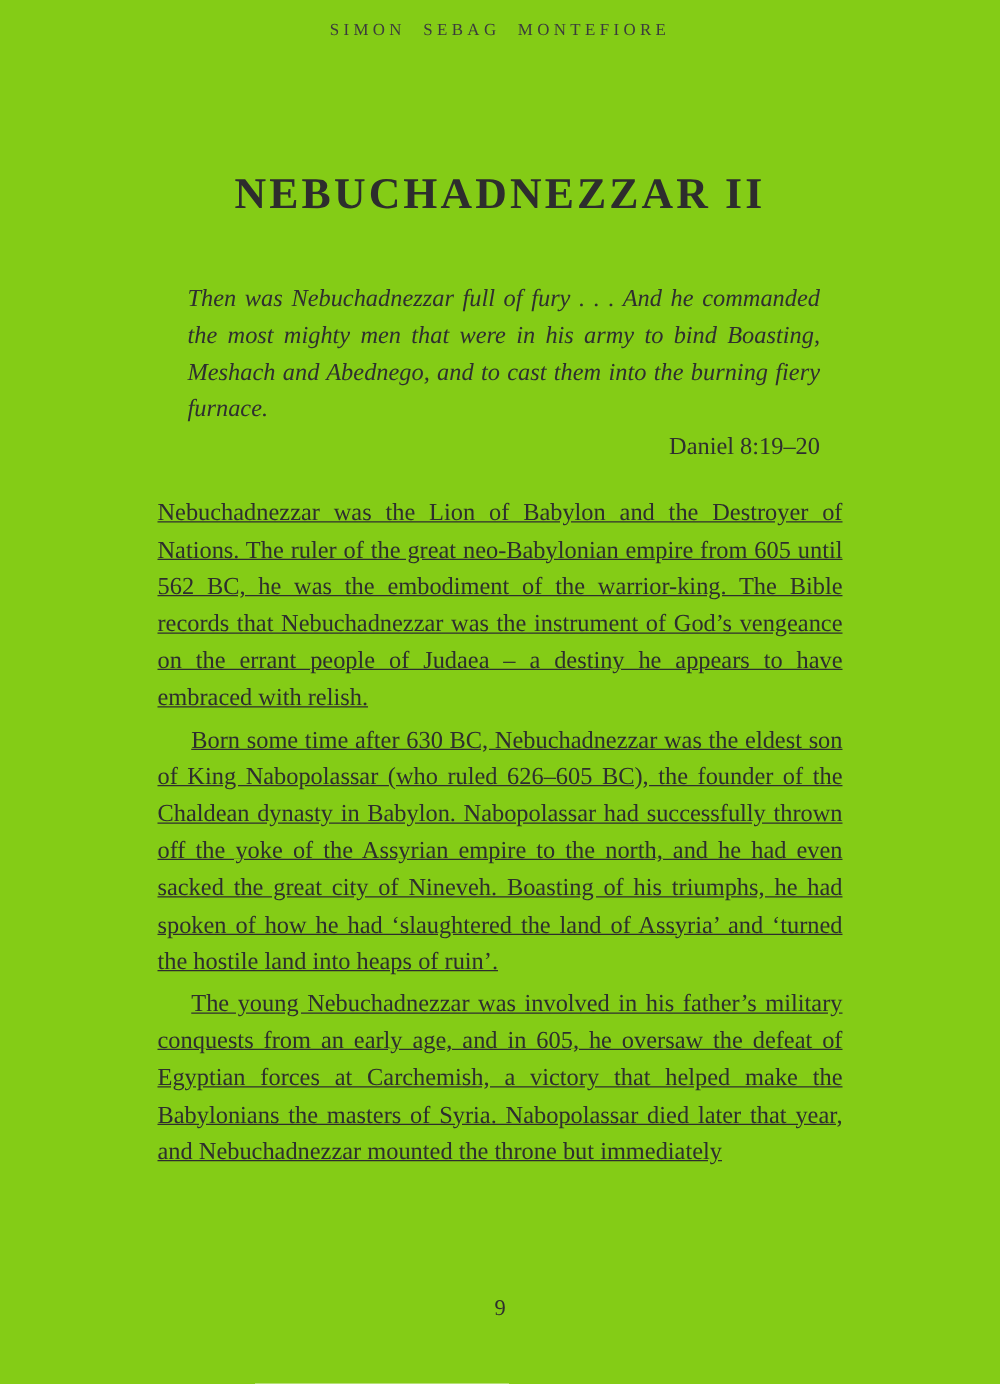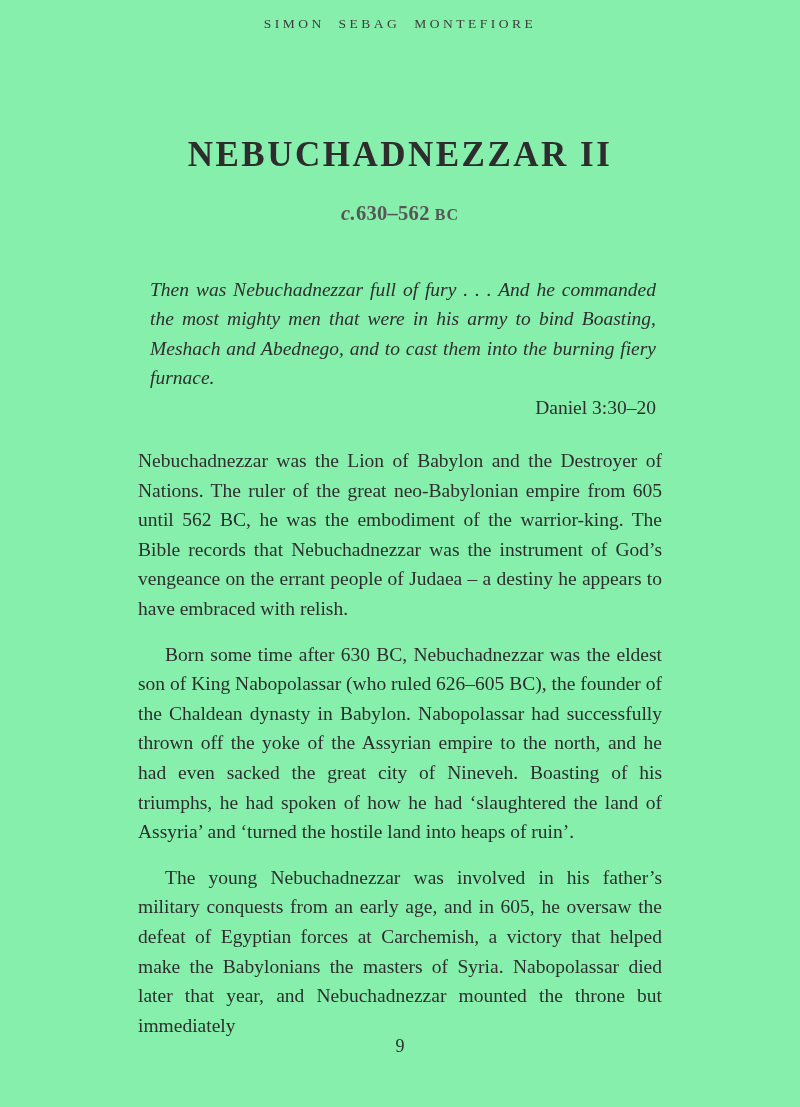--- a/index.html
+++ b/index.html
@@ -1,21 +1,21 @@
 <!DOCTYPE html>
 <html><head>
 <meta charset="utf-8">
 <style>
   html, body { margin: 0; padding: 0; background: #ffffff; }
   .page {
     position: relative;
     width: 800px;
     height: 1107px;
     box-sizing: border-box;
-    background: #86efac;
+    background: #84cc16;
     color: #2e2e2e;
     font-family: "Liberation Serif", "DejaVu Serif", serif;
     padding: 16px 122px 0 122px;
     overflow: hidden;
   }
   .running-header {
     text-align: center;
     font-size: 13.5px;
     letter-spacing: 3.5px;
     word-spacing: 7px;
@@ -62,46 +62,45 @@
     line-height: 29.5px;
     margin-top: 0;
     color: #2f2f2f;
   }
   .body-text {
     margin-top: 24px;
     font-size: 19.5px;
     line-height: 29.6px;
     text-align: justify;
   }
-  .body-text p { margin: 16px; }
+  .body-text p { margin: 4px; text-decoration: underline; }
   .body-text p.indent { text-indent: 27px; }
   .page-number {
     position: absolute;
     left: 0;
     right: 0;
     bottom: 50px;
     text-align: center;
     font-size: 18px;
     color: #2e2e2e;
   }
 </style>
 </head>
 <body>
 
 <div class="page">
 
   <div class="running-header">SIMON SEBAG MONTEFIORE</div>
 
   <h1 class="chapter-title">NEBUCHADNEZZAR II</h1>
 
-  <div class="chapter-dates"><span class="circa">c.</span><span class="years">630–562</span><span class="era">BC</span></div>
 
   <div class="epigraph">
     <p class="epigraph-text">Then was Nebuchadnezzar full of fury . . . And he commanded the most mighty men that were in his army to bind Boasting, Meshach and Abednego, and to cast them into the burning fiery furnace.</p>
-    <div class="epigraph-attribution">Daniel 3:30–20</div>
+    <div class="epigraph-attribution">Daniel 8:19–20</div>
   </div>
 
   <div class="body-text">
     <p>Nebuchadnezzar was the Lion of Babylon and the Destroyer of Nations. The ruler of the great neo-Babylonian empire from 605 until 562 BC, he was the embodiment of the warrior-king. The Bible records that Nebuchadnezzar was the instrument of God’s vengeance on the errant people of Judaea – a destiny he appears to have embraced with relish.</p>
     <p class="indent">Born some time after 630 BC, Nebuchadnezzar was the eldest son of King Nabopolassar (who ruled 626–605 BC), the founder of the Chaldean dynasty in Babylon. Nabopolassar had successfully thrown off the yoke of the Assyrian empire to the north, and he had even sacked the great city of Nineveh. Boasting of his triumphs, he had spoken of how he had ‘slaughtered the land of Assyria’ and ‘turned the hostile land into heaps of ruin’.</p>
     <p class="indent">The young Nebuchadnezzar was involved in his father’s military conquests from an early age, and in 605, he oversaw the defeat of Egyptian forces at Carchemish, a victory that helped make the Babylonians the masters of Syria. Nabopolassar died later that year, and Nebuchadnezzar mounted the throne but immediately</p>
   </div>
 
   <div class="page-number">9</div>
 

